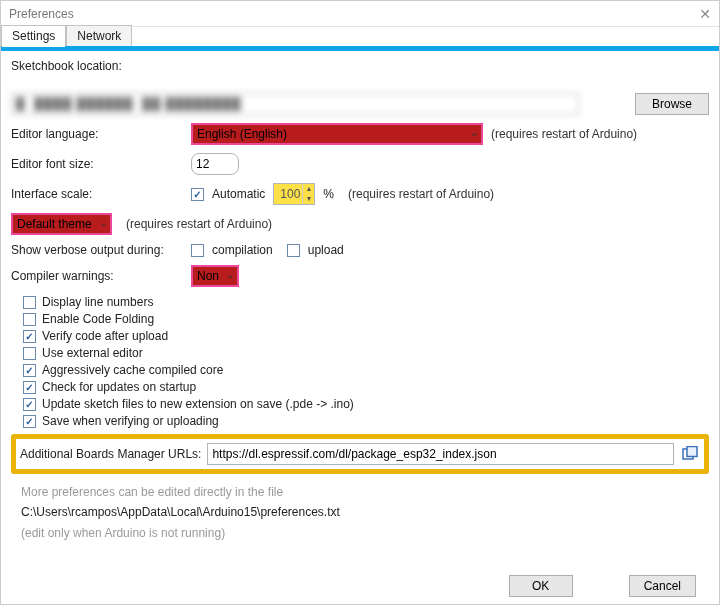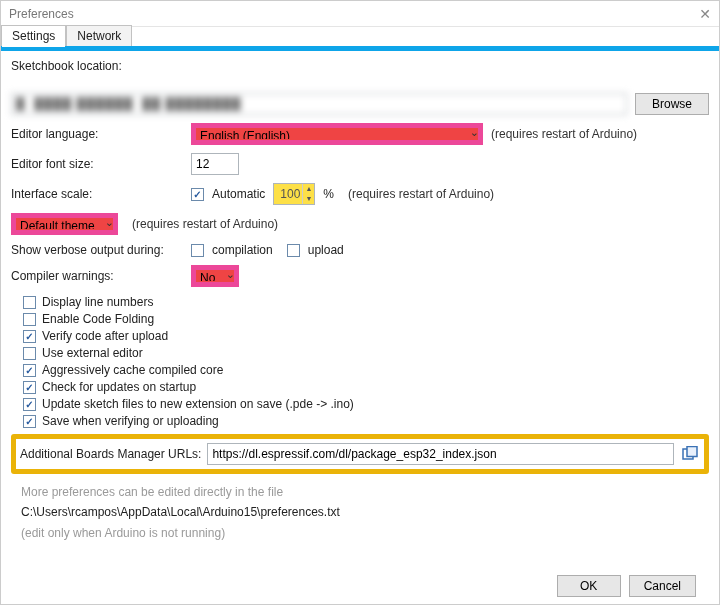--- a/index.html
+++ b/index.html
@@ -63,22 +63,22 @@
     flex-shrink: 0;
   }
   .text-input {
     border: 1px solid #aeb5bb;
     background: #fff;
     height: 22px;
     padding: 2px 4px;
     font: inherit;
   }
   .select {
-    border: 5px solid #ec4899;
-    background: #ef4444;
+    border: 2px solid #ec4899;
+    background: #b91c1c;
     height: 22px;
     padding: 1px 18px 1px 4px;
     font: inherit;
     appearance: none;
     position: relative;
   }
   .select-wrap {
     position: relative;
     display: inline-flex;
   }
@@ -132,20 +132,21 @@
     color: #25599e;
     cursor: pointer;
   }
   .cbx.checked::before { content: "✓"; font-weight: bold; }
   .btn {
     border: 1px solid #adadad;
     background: #e7e7e7;
     padding: 3px 14px;
     font: inherit;
     cursor: pointer;
+    margin-left: 48px;
   }
   .browse-btn { padding: 3px 16px; }
   .url-row {
     display: flex;
     align-items: center;
     gap: 6px;
     padding: 4px 4px;
     border: 5px solid #eab308;
     border-radius: 3px;
     margin-top: 6px;
@@ -202,21 +203,21 @@
     <span class="select-wrap">
       <select class="select" style="width:292px;">
         <option>English (English)</option>
       </select>
     </span>
     <span class="hint">(requires restart of Arduino)</span>
   </div>
 
   <div class="row">
     <span class="label-col">Editor font size:</span>
-    <input class="text-input" style="width: 48px;" value="12">
+    <input class="text-input" style="width: 48px; border-radius: 8px;" value="12">
   </div>
 
   <div class="row">
     <span class="label-col">Interface scale:</span>
     <span class="cbx checked"></span>
     <span>Automatic</span>
     <span class="spinner">
       <input disabled="" value="100" style="">
       <span class="updown">
           <span>▲</span>

